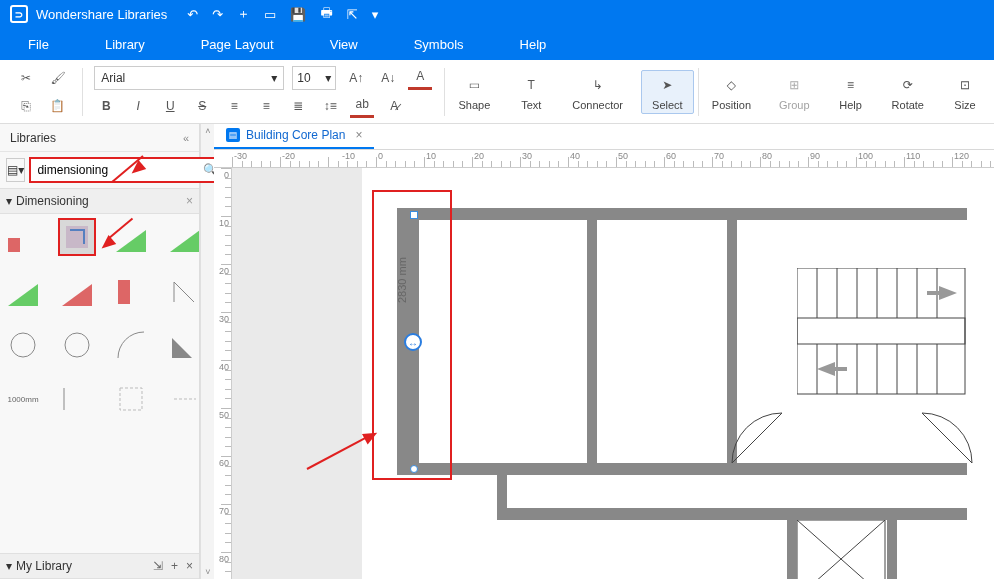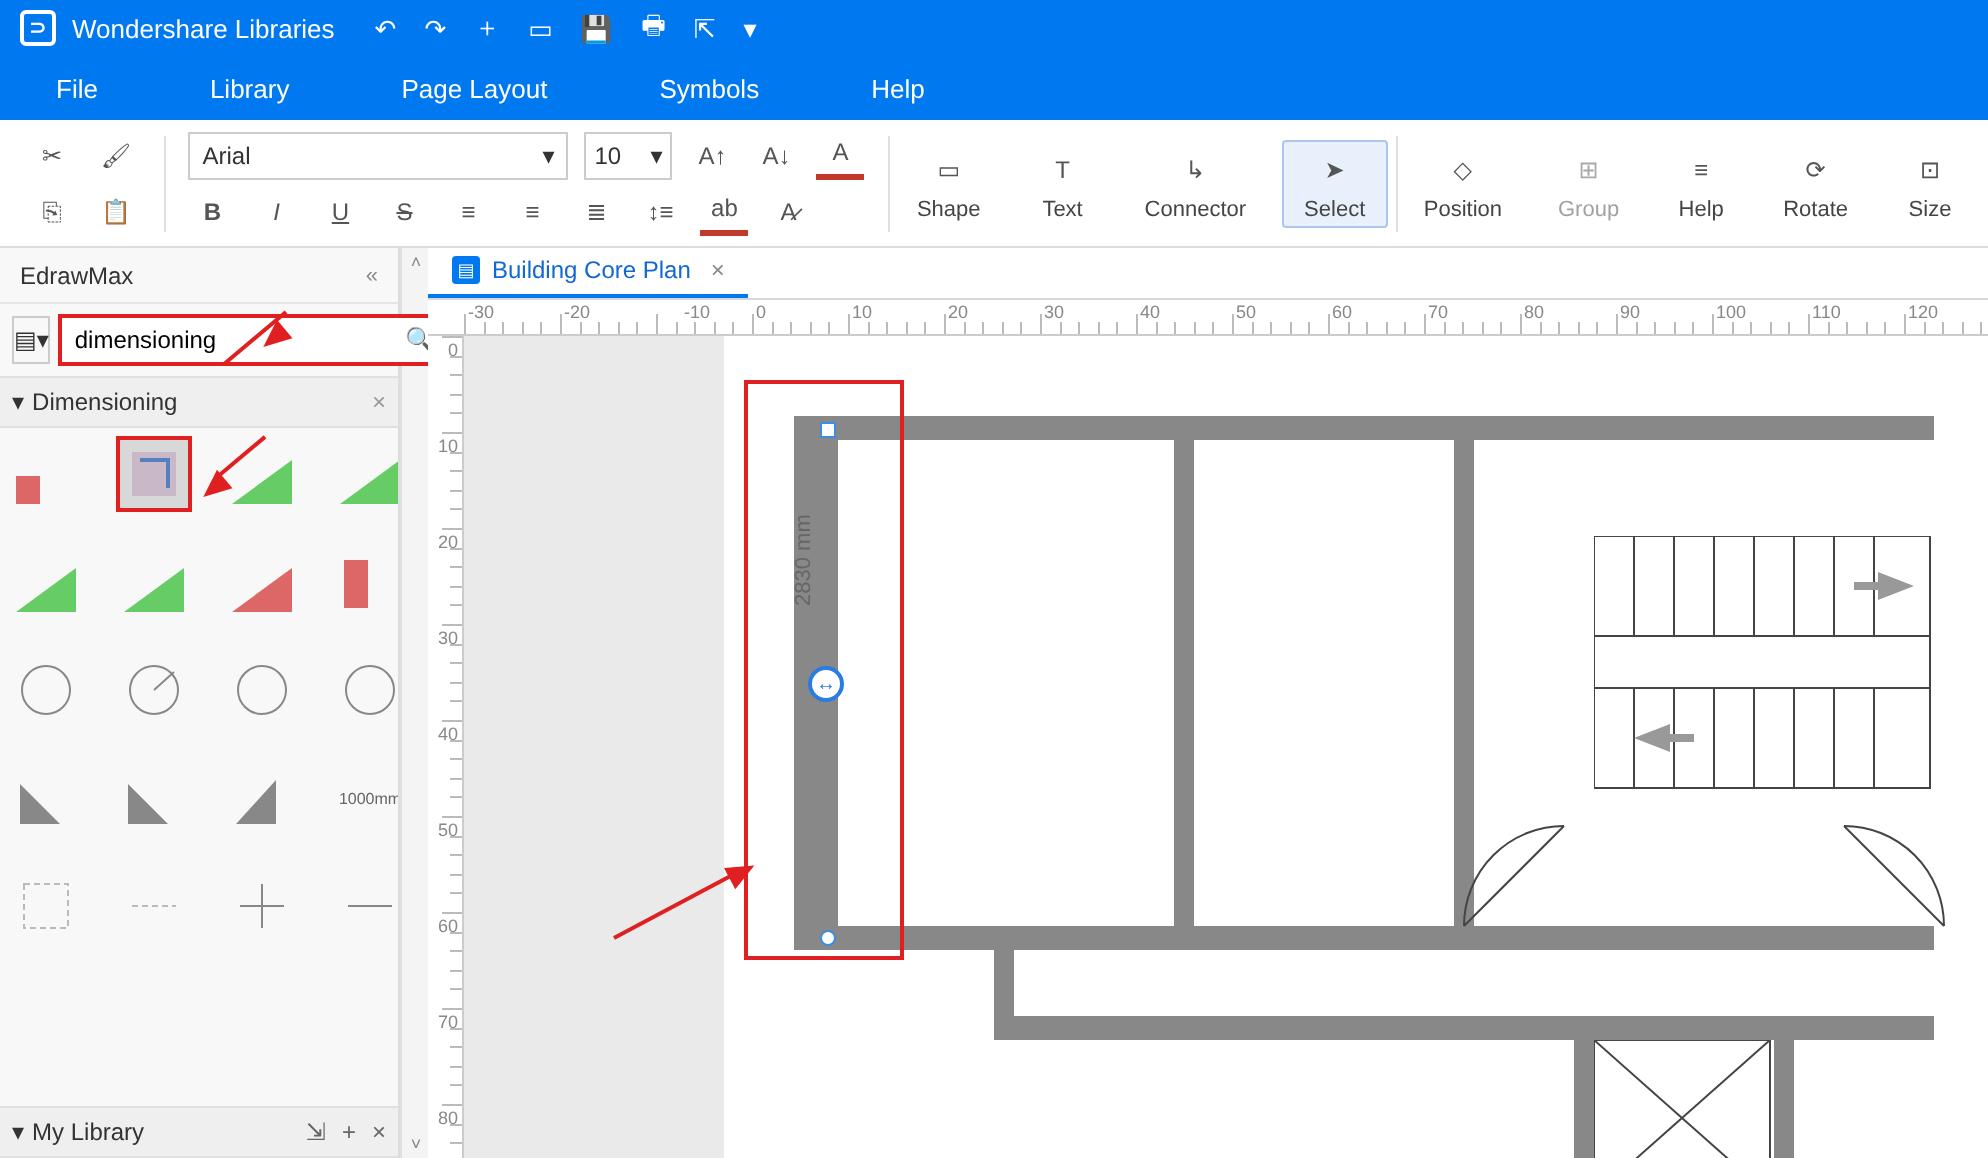--- a/index.html
+++ b/index.html
@@ -36,21 +36,21 @@
 
 .sidebar { width: 200px; border-right:1px solid #ddd; background:#f8f8f8; display:flex; flex-direction:column; }
 .sb-header { height:28px; display:flex; align-items:center; justify-content:space-between; padding:0 10px; font-size:12px; border-bottom:1px solid #e5e5e5;}
 .sb-header .collapse { font-size:11px; color:#888; cursor:pointer;}
 .sb-search-row { display:flex; align-items:center; padding:5px 6px; gap:4px; position:relative;}
 .sb-search-icon-left { width:24px; height:24px; border:1px solid #ccc; display:flex; align-items:center; justify-content:center; cursor:pointer;}
 .sb-search-box { flex:1; height:26px; border:2px solid #e02020; display:flex; align-items:center; background:#fff;}
 .sb-search-box input { flex:1; border:none; outline:none; padding:0 6px; font-size:12px;}
 .sb-search-box .search-ic { width:24px; display:flex; align-items:center; justify-content:center; cursor:pointer;}
 .sb-section-hdr { height:26px; background:#efefef; display:flex; align-items:center; padding:0 6px; font-size:12px; border-top:1px solid #e0e0e0; border-bottom:1px solid #e0e0e0; justify-content:space-between;}
-.sb-grid { flex:1; overflow:auto; padding:4px; display:grid; grid-template-columns: repeat(5, 1fr); gap:16px; align-content:start;}
+.sb-grid { flex:1; overflow:auto; padding:4px; display:grid; grid-template-columns: repeat(6, 1fr); gap:16px; align-content:start;}
 .sb-cell { aspect-ratio:1; display:flex; align-items:center; justify-content:center; cursor:pointer; }
 .sb-cell.hl { border:2px solid #e02020; background:#d8d8d8;}
 .sb-bottom-icons { display:flex; gap:8px; color:#666;}
 
 
 .canvas-wrap { flex:1; display:flex; flex-direction:column; background:#eaeaea; position:relative;}
 .doc-tab { height:26px; background:#fff; display:flex; align-items:flex-end; border-bottom:1px solid #d8d8d8;}
 .doc-tab-item { height:26px; padding:0 12px; display:flex; align-items:center; gap:6px; font-size:12px; color:#1168d0; border-bottom:2px solid #0078f0; cursor:pointer;}
 .doc-tab-item .tclose { color:#888; cursor:pointer; margin-left:4px;}
 .ruler-h { height:18px; background:#fff; border-bottom:1px solid #ccc; position:relative; font-size:9px; color:#888; overflow:hidden; display:flex; align-items:flex-end;}
@@ -103,20 +103,21 @@
     <span>🖶</span>
     <span>⇱</span>
     <span>▾</span>
   </div>
 </div>
 
 <div class="menubar">
   <div class="menu-item">File</div>
   <div class="menu-item">Library</div>
   <div class="menu-item">Page Layout</div>
+  <div class="menu-item">View</div>
   <div class="menu-item">Symbols</div>
   <div class="menu-item">Help</div>
 </div>
 
 <div class="ribbon">
   <div class="ribbon-group">
     <div class="ribbon-btns">
       <div class="rb">✂</div>
       <div class="rb">🖌</div>
     </div>
@@ -205,21 +206,21 @@
       <div class="ti-icon">⊡</div>
       <div class="ti-label">Size</div>
     </div>
   </div>
 </div>
 
 <div class="body">
 
   <div class="sidebar">
     <div class="sb-header">
-      <span>EdrawMax</span>
+      <span>Libraries</span>
       <span class="collapse">«</span>
     </div>
     <div class="sb-search-row">
       <div class="sb-search-icon-left">▤▾</div>
       <div class="sb-search-box">
         <input value="dimensioning" style="">
         <div class="search-ic">🔍</div>
       </div>
     </div>
     <div class="sb-section-hdr">

